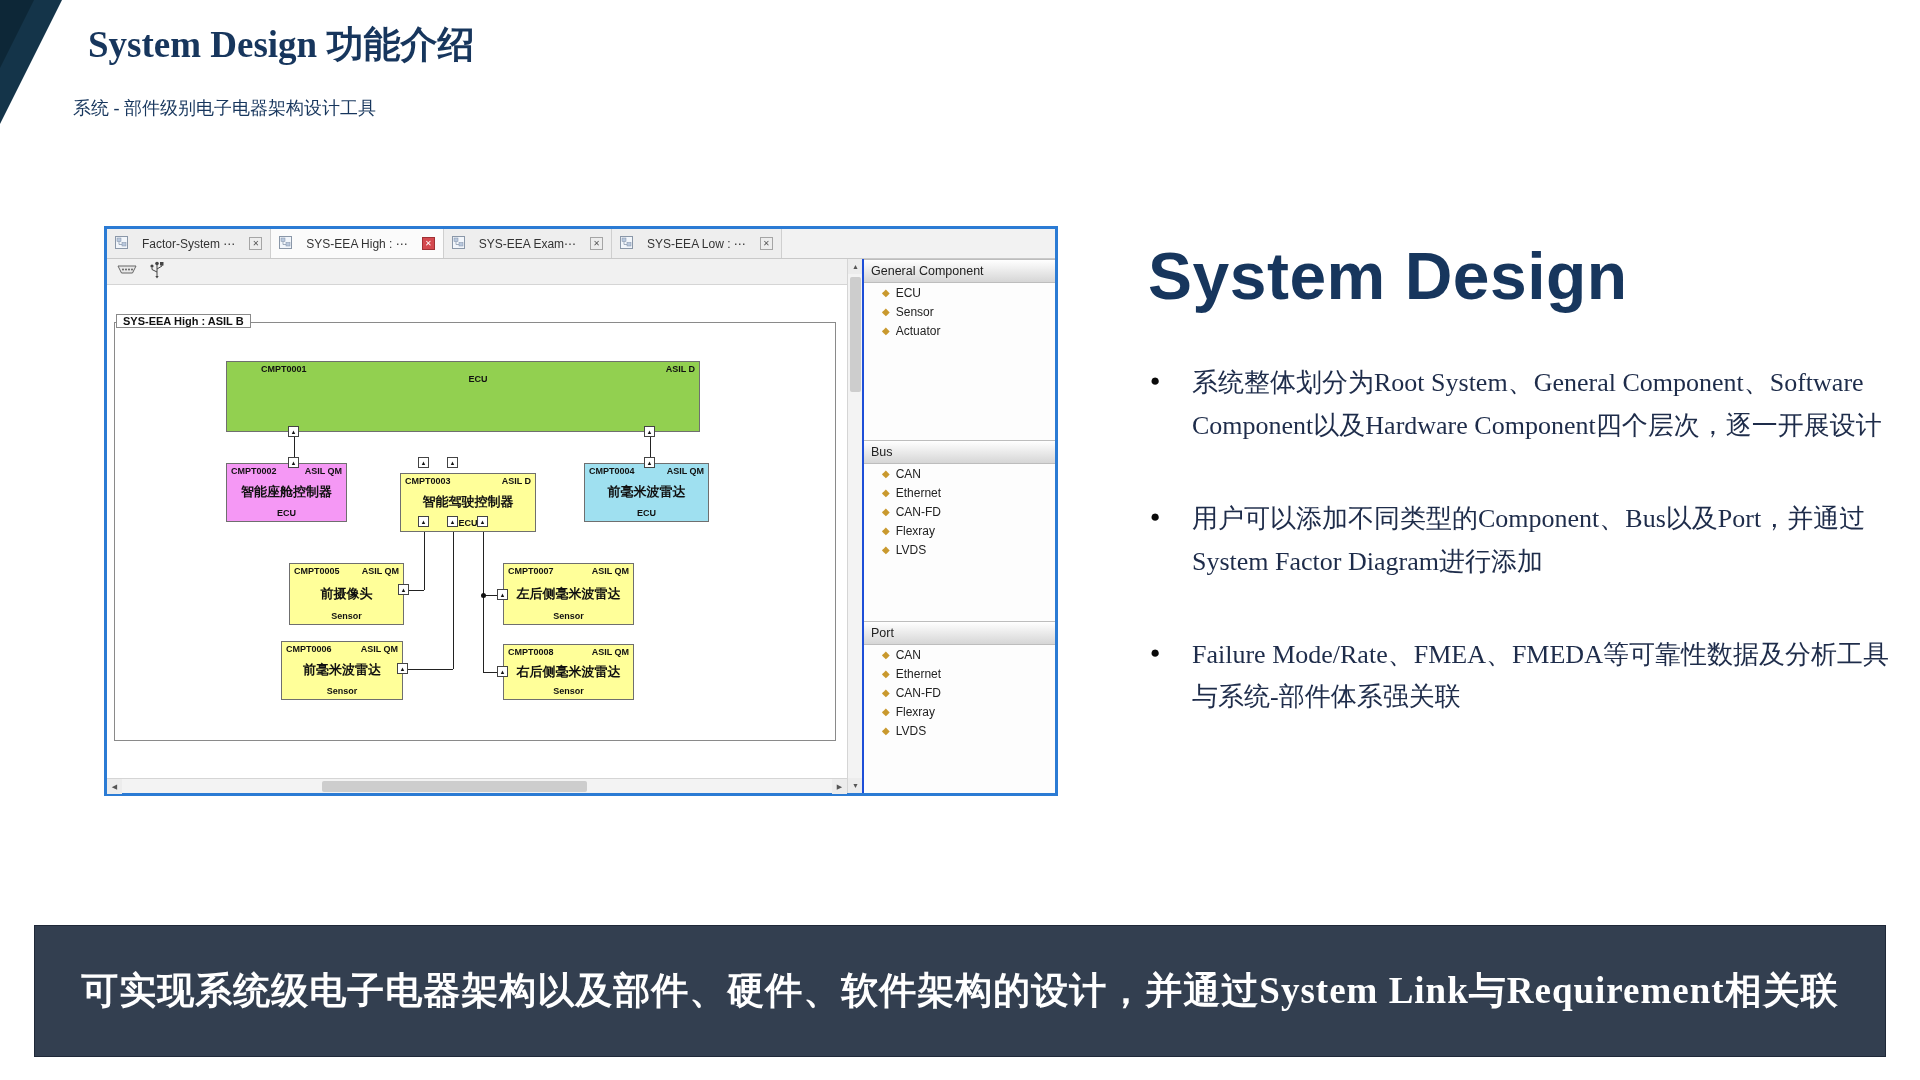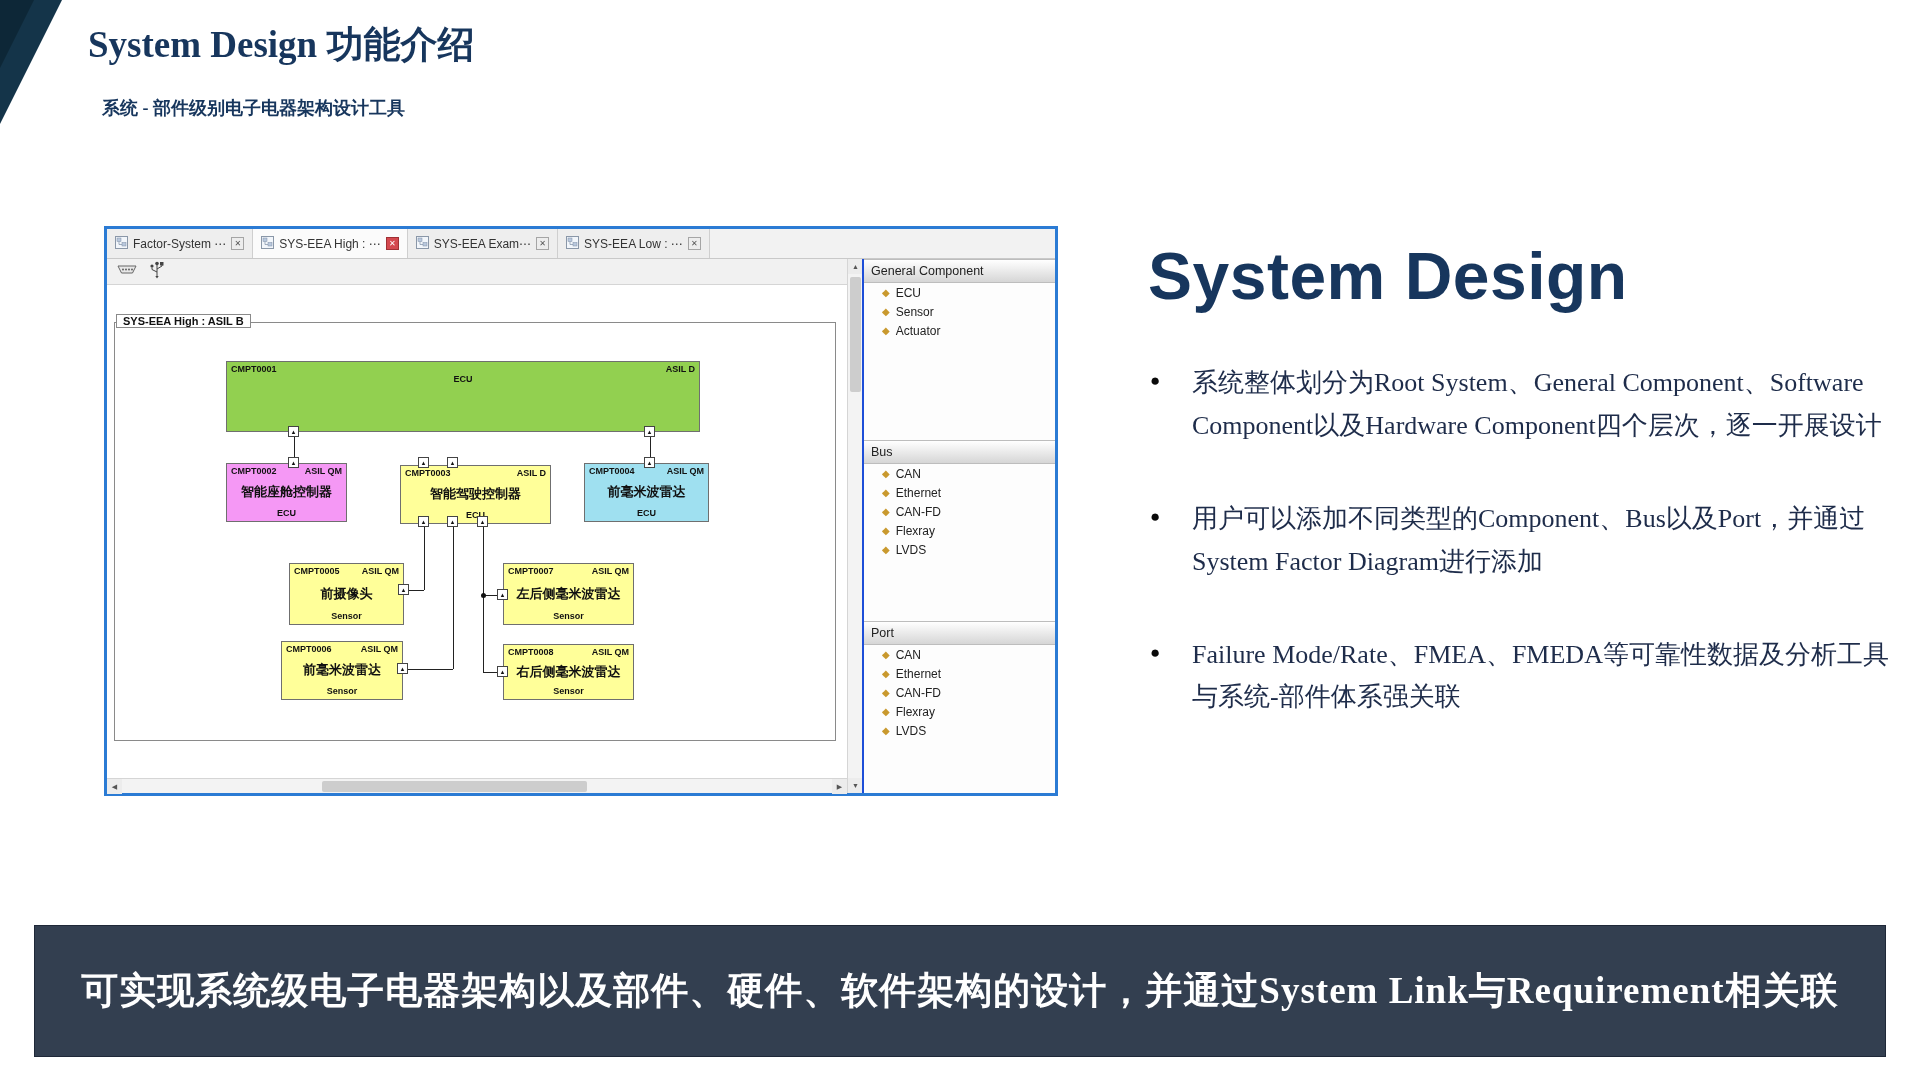--- a/index.html
+++ b/index.html
@@ -2,26 +2,26 @@
 <html><head>
 <meta charset="utf-8">
 <style>
   * { margin:0; padding:0; box-sizing:border-box; }
   html,body { width:1920px; height:1080px; }
   body { position:relative; background:#ffffff; font-family:"Liberation Sans",sans-serif; overflow:hidden; }
 
   
   .corner { position:absolute; left:0; top:0; }
   .slide-title { position:absolute; left:88px; top:20px; font-family:"Liberation Serif",serif; font-weight:700; font-size:37px; color:#17365d; }
-  .slide-sub { position:absolute; left:102px; top:96px; font-family:"Liberation Serif",serif; font-weight:700; font-size:18px; color:#17365d; }
+  .slide-sub { position:absolute; left:73px; top:96px; font-family:"Liberation Serif",serif; font-weight:400; font-size:18px; color:#17365d; }
 
   
   .app { position:absolute; left:104px; top:226px; width:954px; height:570px; border:3px solid #2b7bd4; background:#fff; display:flex; flex-direction:column; }
   .tabbar { height:30px; background:#f2f2f2; border-bottom:1px solid #c9c9c9; display:flex; align-items:stretch; }
-  .tab { display:flex; align-items:center; gap:5px; padding:0 8px; border-right:1px solid #cfcfcf; font-size:12px; color:#333; background:#eeeeee; white-space:nowrap; }
+  .tab { display:flex; align-items:center; gap:14px; padding:0 8px; border-right:1px solid #cfcfcf; font-size:12px; color:#333; background:#eeeeee; white-space:nowrap; }
   .tab.active { background:#fbfbfb; }
   .tab-close { width:13px; height:13px; border:1px solid #a5a5a5; background:#ededed; color:#555; font-size:8px; line-height:11px; text-align:center; cursor:default; }
   .tab-close.red { background:#d4494f; border-color:#a03034; color:#fff; }
   .app-body { flex:1; display:flex; min-height:0; }
   .canvas-col { flex:1; display:flex; flex-direction:column; min-width:0; }
   .toolbar { height:26px; background:#f1f1f1; border-bottom:1px solid #d5d5d5; display:flex; align-items:center; gap:10px; padding-left:8px; }
   .canvas { flex:1; position:relative; background:#ffffff; overflow:hidden; }
   .hscroll { height:15px; background:#f3f3f3; border-top:1px solid #d5d5d5; position:relative; }
   .vscroll { width:15px; background:#f3f3f3; border-left:1px solid #d5d5d5; position:relative; }
   .palette { width:193px; border-left:2px solid #1d4ed8; background:#fdfdfd; position:relative; font-size:12px; }
@@ -145,36 +145,36 @@
         <div class="wire" style="left:543px; top:147px; width:1px; height:31px;"></div>
         <div class="wire" style="left:317px; top:237px; width:1px; height:68px;"></div>
         <div class="wire" style="left:297px; top:305px; width:20px; height:1px;"></div>
         <div class="wire" style="left:346px; top:237px; width:1px; height:147px;"></div>
         <div class="wire" style="left:296px; top:384px; width:50px; height:1px;"></div>
         <div class="wire" style="left:376px; top:237px; width:1px; height:150px;"></div>
         <div class="wire" style="left:376px; top:310px; width:20px; height:1px;"></div>
         <div class="wire" style="left:376px; top:387px; width:20px; height:1px;"></div>
         <div class="junction" style="left:374px; top:308px;"></div>
 
-        <div class="comp" style="left: 119px; top: 76px; width: 474px; height: 71px; background: rgb(146, 208, 80);">
+        <div class="comp" style="left: 119px; top: 76px; width: 474px; height: 71px; background: rgb(146, 208, 80); padding-left: 30px;">
           <div class="comp-top">
               <span>CMPT0001</span>
               <span>ASIL D</span>
             </div>
           <div class="comp-type">ECU</div>
         </div>
         <div class="comp" style="left: 119px; top: 178px; width: 121px; height: 59px; background: rgb(245, 152, 245);">
           <div class="comp-top">
               <span>CMPT0002</span>
               <span>ASIL QM</span>
             </div>
           <div class="comp-name">智能座舱控制器</div>
           <div class="comp-type">ECU</div>
         </div>
-        <div class="comp" style="left: 293px; top: 180px; width: 151px; height: 59px; background: rgb(255, 255, 153);">
+        <div class="comp" style="left: 293px; top: 188px; width: 136px; height: 59px; background: rgb(255, 255, 153);">
           <div class="comp-top">
               <span>CMPT0003</span>
               <span>ASIL D</span>
             </div>
           <div class="comp-name">智能驾驶控制器</div>
           <div class="comp-type">ECU</div>
         </div>
         <div class="comp" style="left: 477px; top: 178px; width: 125px; height: 59px; background: rgb(159, 224, 240);">
           <div class="comp-top">
               <span>CMPT0004</span>

